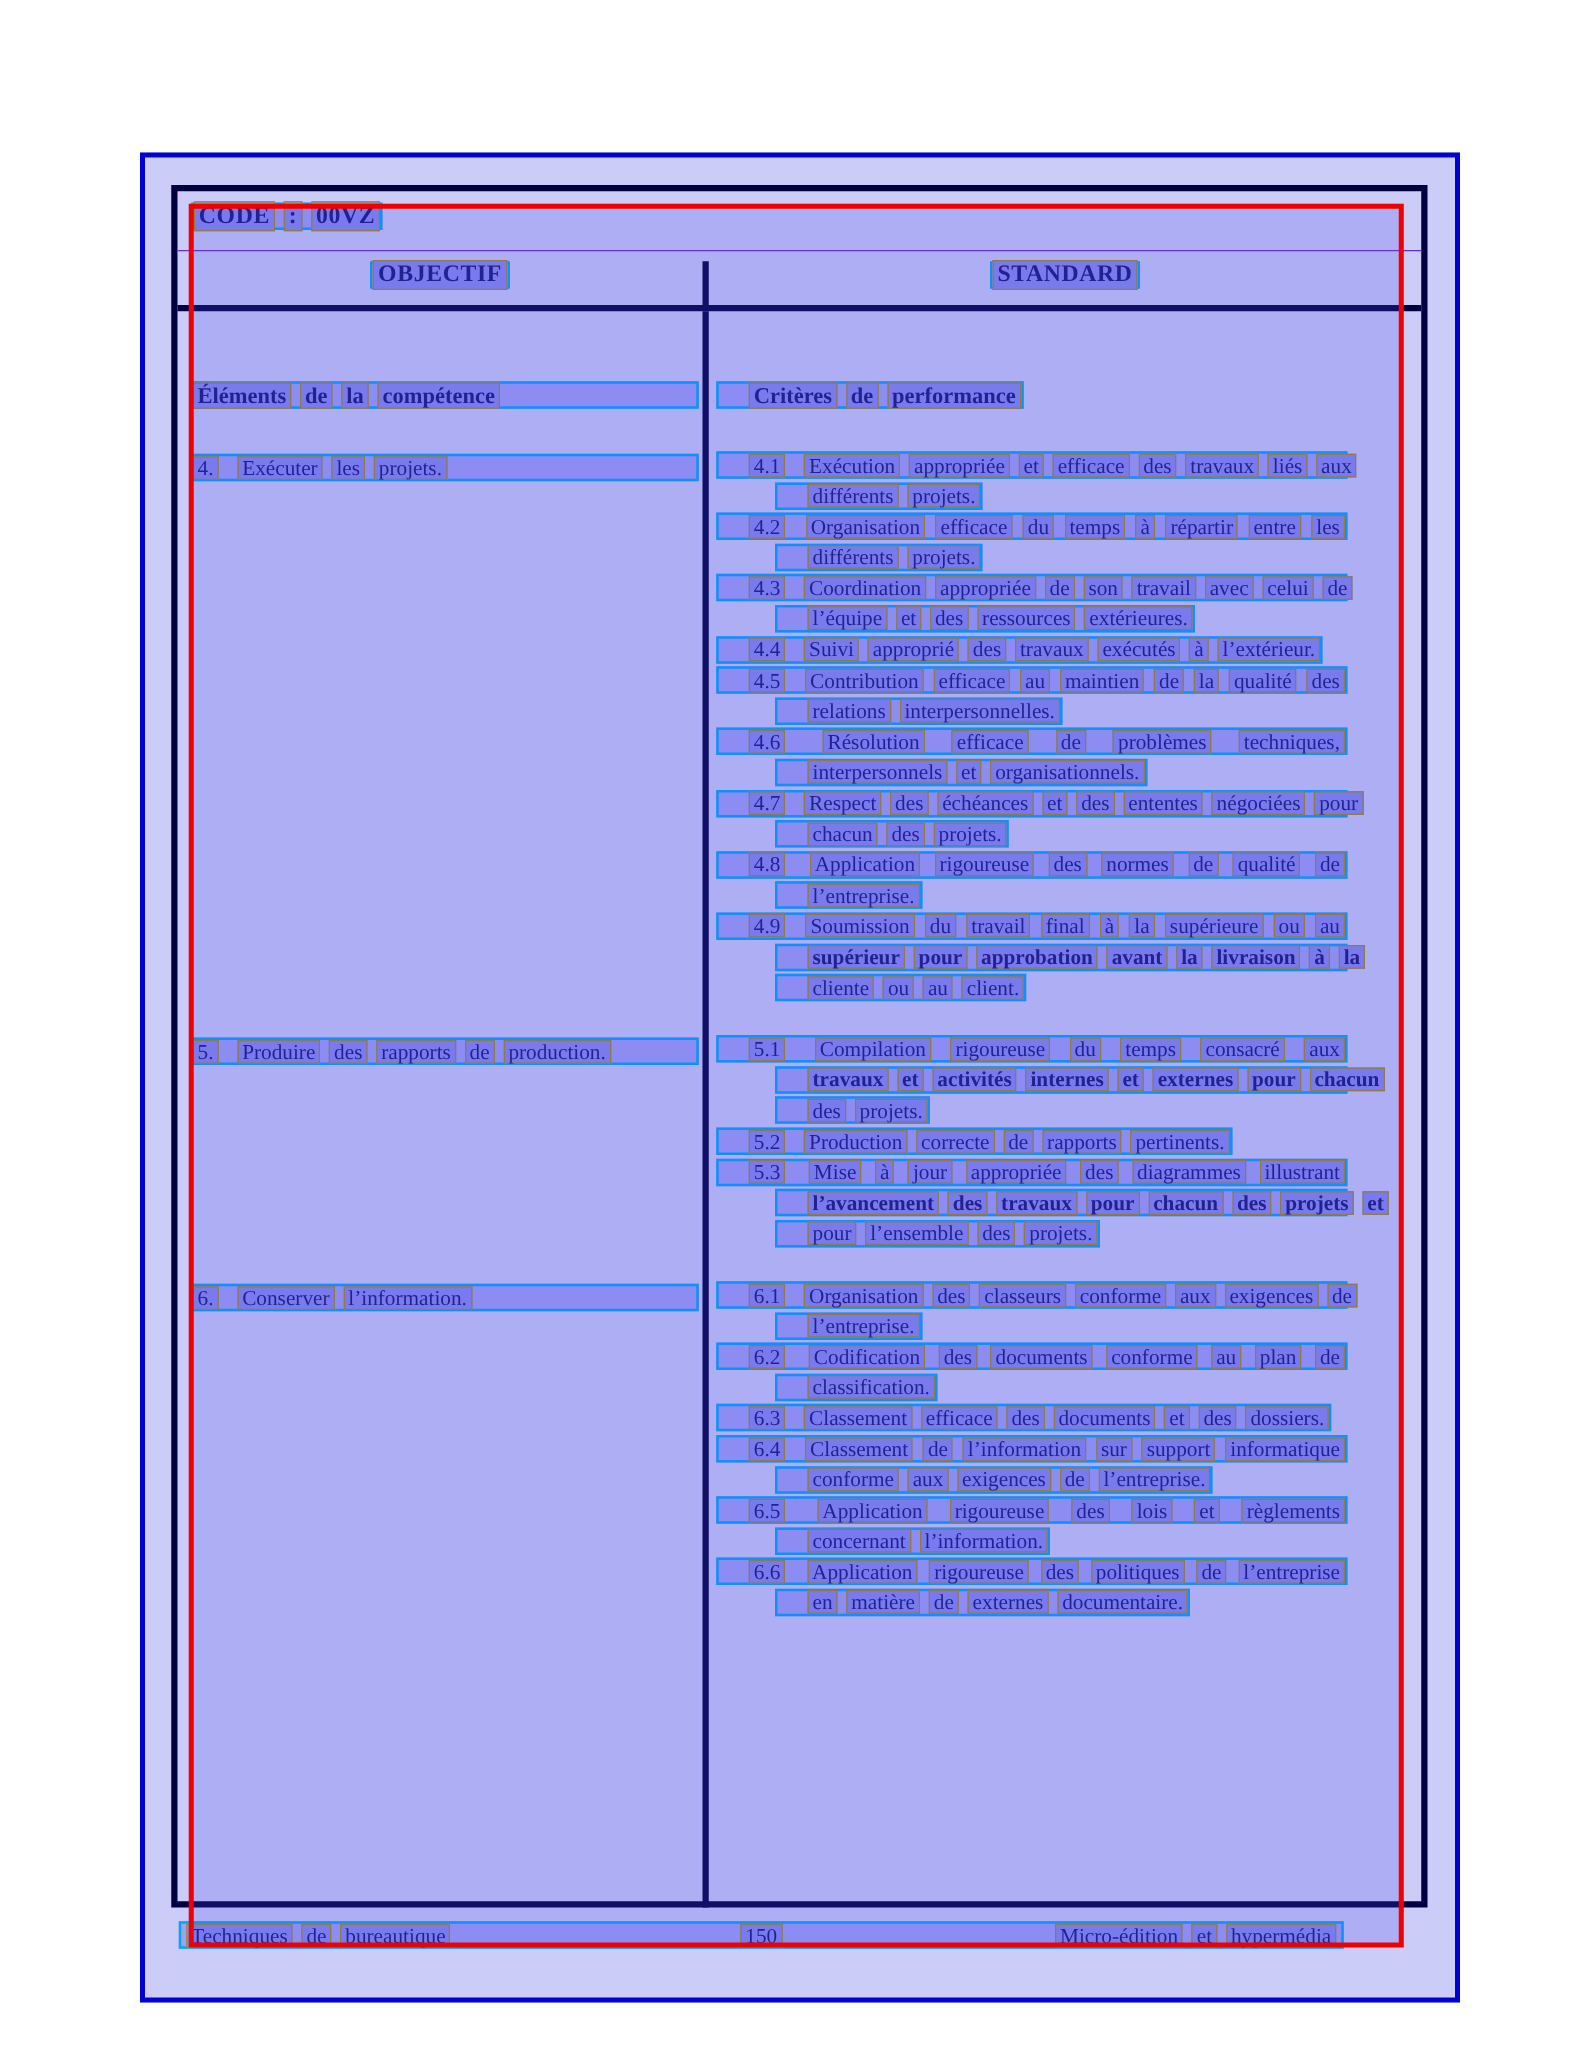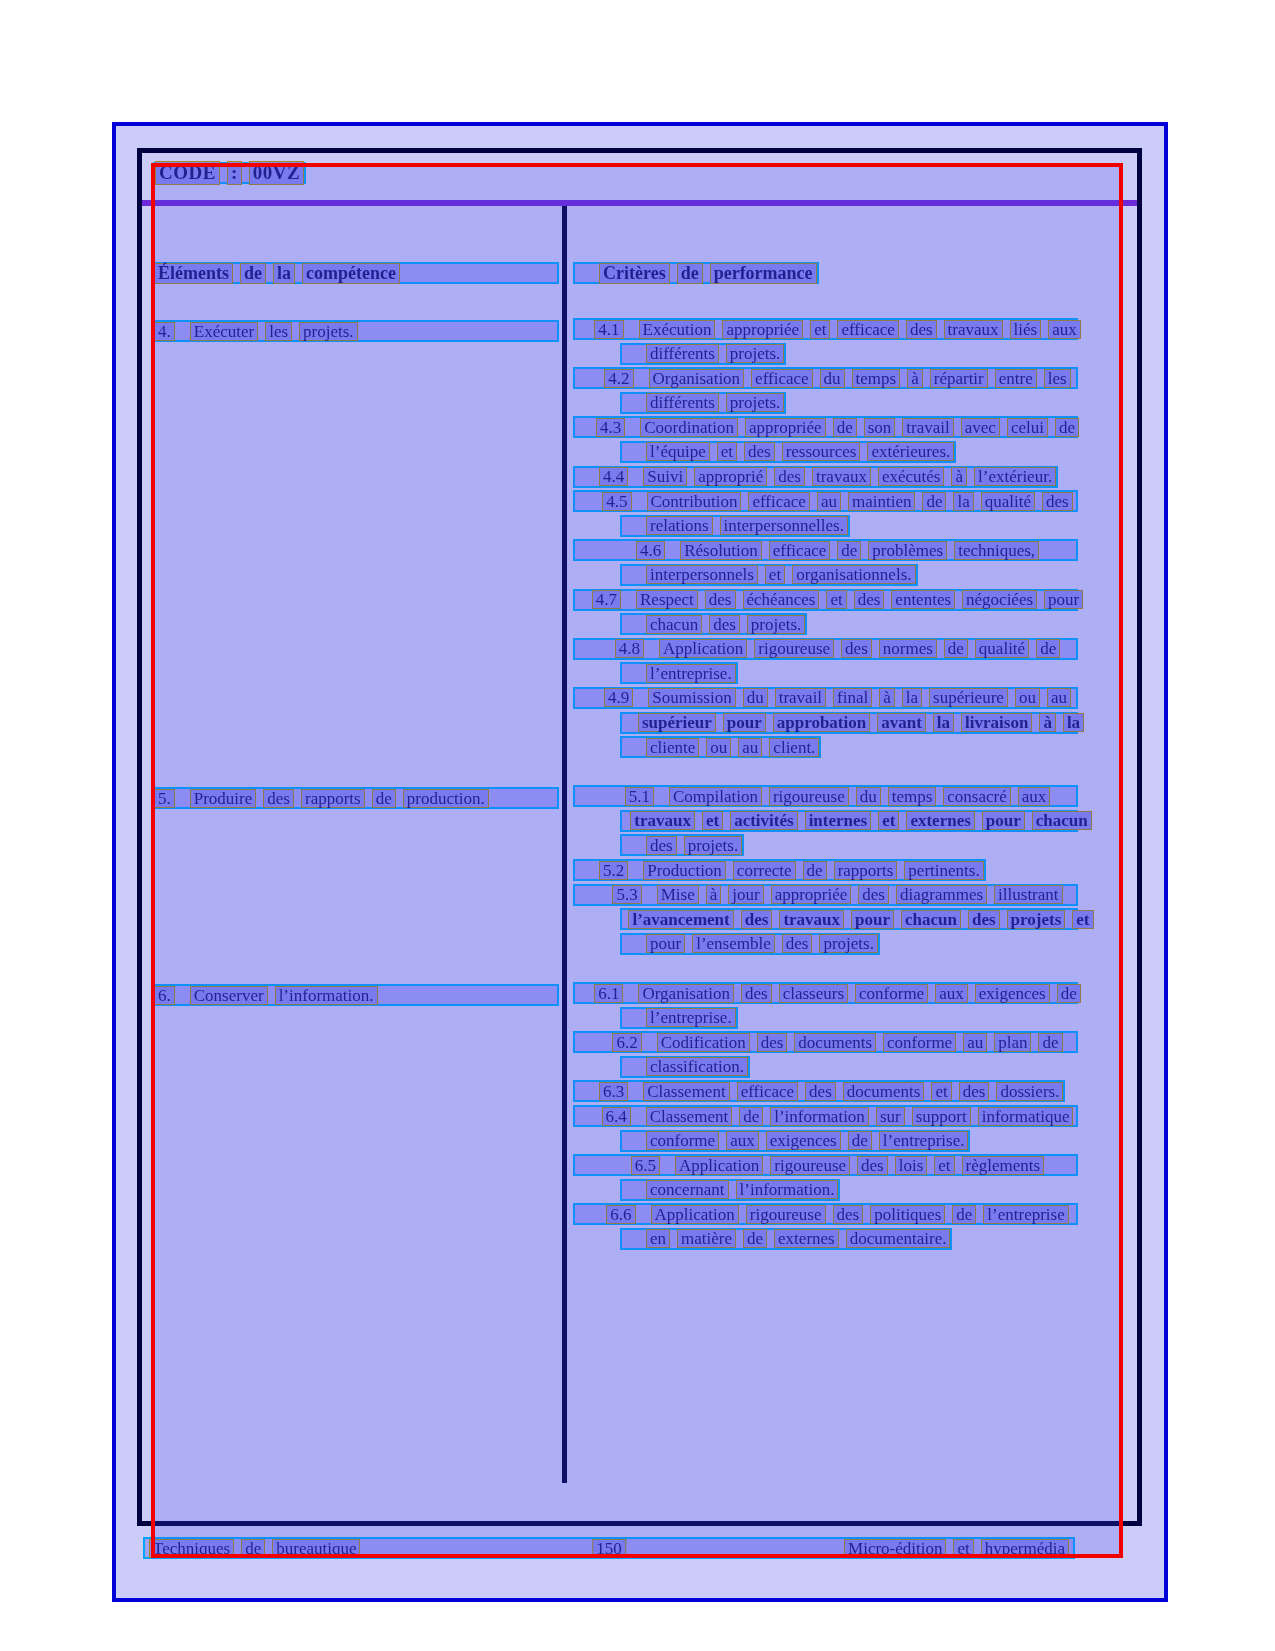--- a/index.html
+++ b/index.html
@@ -9,37 +9,37 @@
     -webkit-font-smoothing:antialiased;
   }
   .page{
     position:absolute;left:112px;top:122px;width:1056px;height:1480px;
     box-sizing:border-box;border:4px solid #0000d6;background:#ccccf8;
   }
   .doc-table{
     position:absolute;left:21px;top:22px;width:1005px;height:1378px;
     box-sizing:border-box;border:5px solid #000040;
   }
-  .row-code{height:38px;border-bottom:6px solid #6d28d9;position:relative;}
+  .row-code{height:38px;border-bottom:1px solid #6d28d9;position:relative;}
   .row-head{height:43px;border-bottom:5px solid #000040;display:flex;}
   .row-main{height:1277px;display:flex;position:relative;}
   .cell-left{width:420px;border-right:5px solid #000040;box-sizing:content-box;position:relative;}
   .cell-right{flex:1;position:relative;}
   
   .line{
     display:flex;align-items:center;box-sizing:border-box;
     height:22px;border:2px solid #00a6ff;background:#a0a0f4;
     column-gap:7px;color:#181875;font-size:17px;white-space:nowrap;
     margin-bottom:2.6px;
   }
   .word{
     display:inline-block;box-sizing:border-box;height:19px;line-height:17px;
     padding:0 3px;background:#8a8af0;border:1px solid #a38b1a;
   }
-  .full{justify-content:center;width:505px;}
+  .full{justify-content:space-between;width:505px;}
   .fit{width:fit-content;}
   .cont{margin-left:47px;}
   .cont.full{width:458px;font-weight:bold;}
   .bold{font-weight:bold;font-size:18px;}
   .bold .word{height:21px;line-height:19px;}
   .caps{font-weight:bold;font-size:19px;letter-spacing:0.5px;}
   .caps .word{height:24px;line-height:22px;}
   .left-line{width:407px;margin-left:5px;text-align:center;}
   .num-word{margin-right:8px;}
   
@@ -79,20 +79,32 @@
   <div class="doc-table">
 
     <div class="row-code">
       <div class="line fit caps" id="code-line">
           <span class="word">CODE</span>
           <span class="word">:</span>
           <span class="word">00VZ</span>
         </div>
     </div>
 
+    <div class="row-head">
+      <div class="cell-left head-center">
+        <div class="line fit caps" id="obj-line">
+            <span class="word">OBJECTIF</span>
+          </div>
+      </div>
+      <div class="cell-right head-center">
+        <div class="line fit caps" id="std-line">
+            <span class="word">STANDARD</span>
+          </div>
+      </div>
+    </div>
 
     <div class="row-main">
       <div class="cell-left" id="col-left">
           <div class="line left-line bold abs" style="top: 56px;">
             <span class="word">Éléments</span>
             <span class="word">de</span>
             <span class="word">la</span>
             <span class="word">compétence</span>
           </div>
           <div class="line left-line abs" style="top: 114px;">

